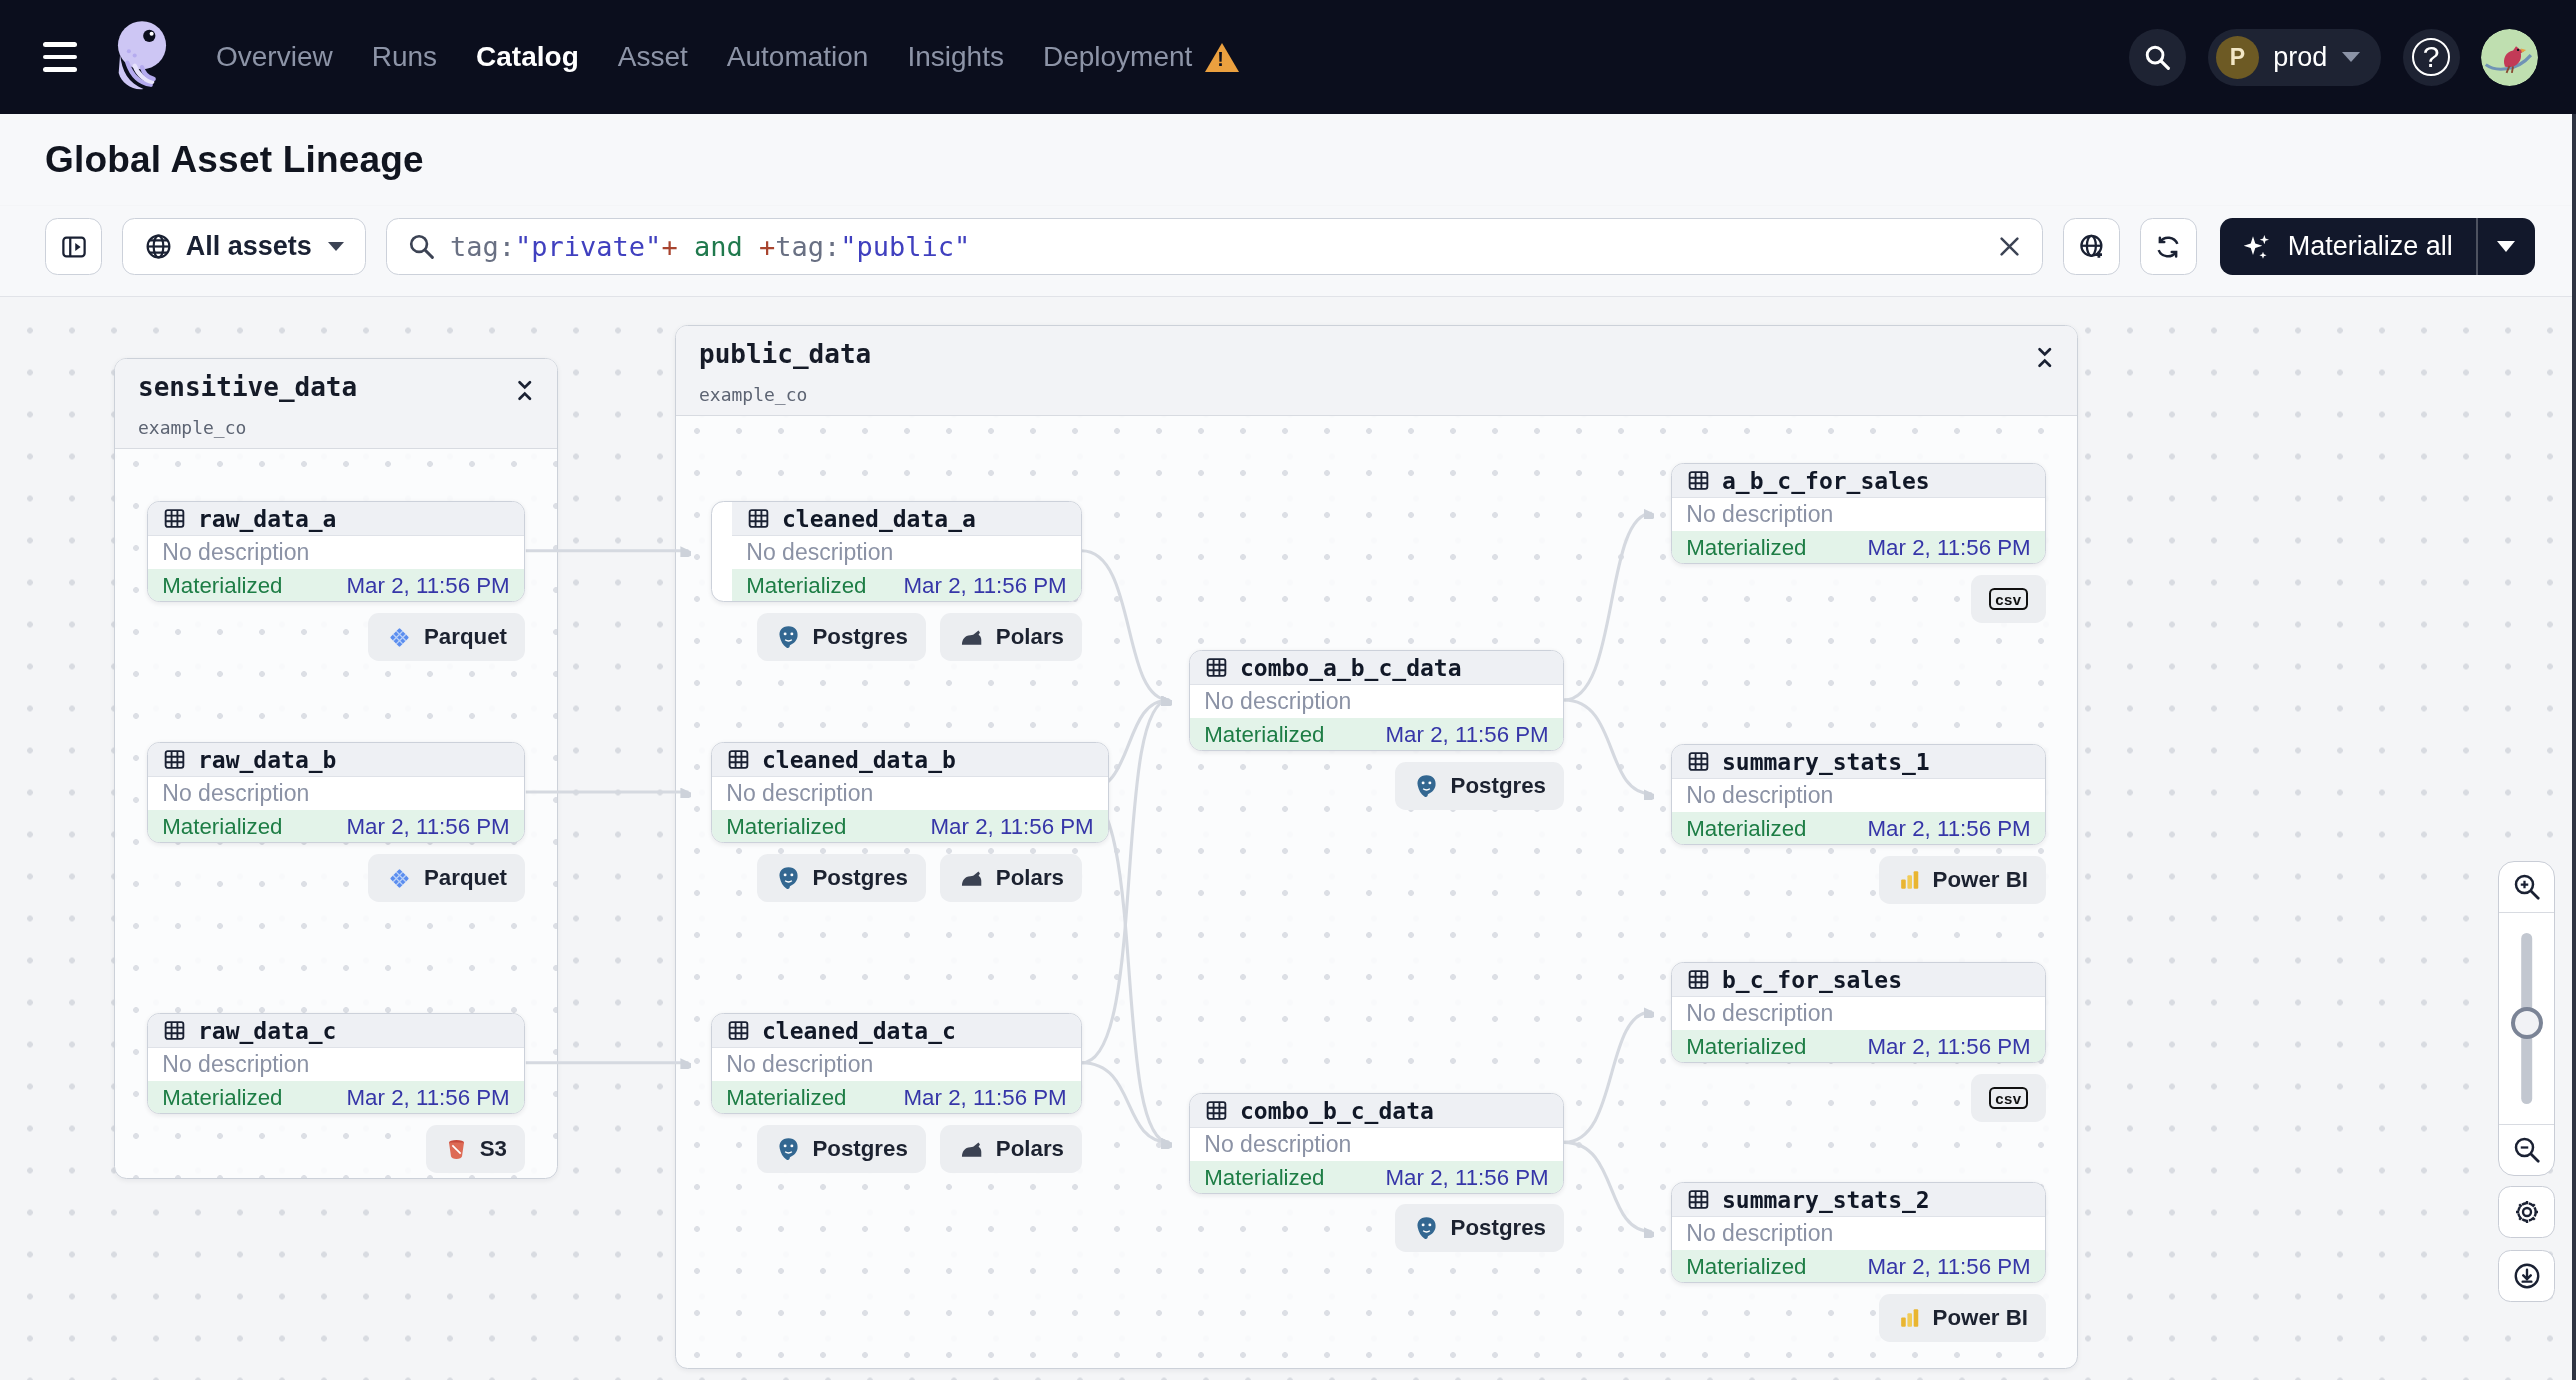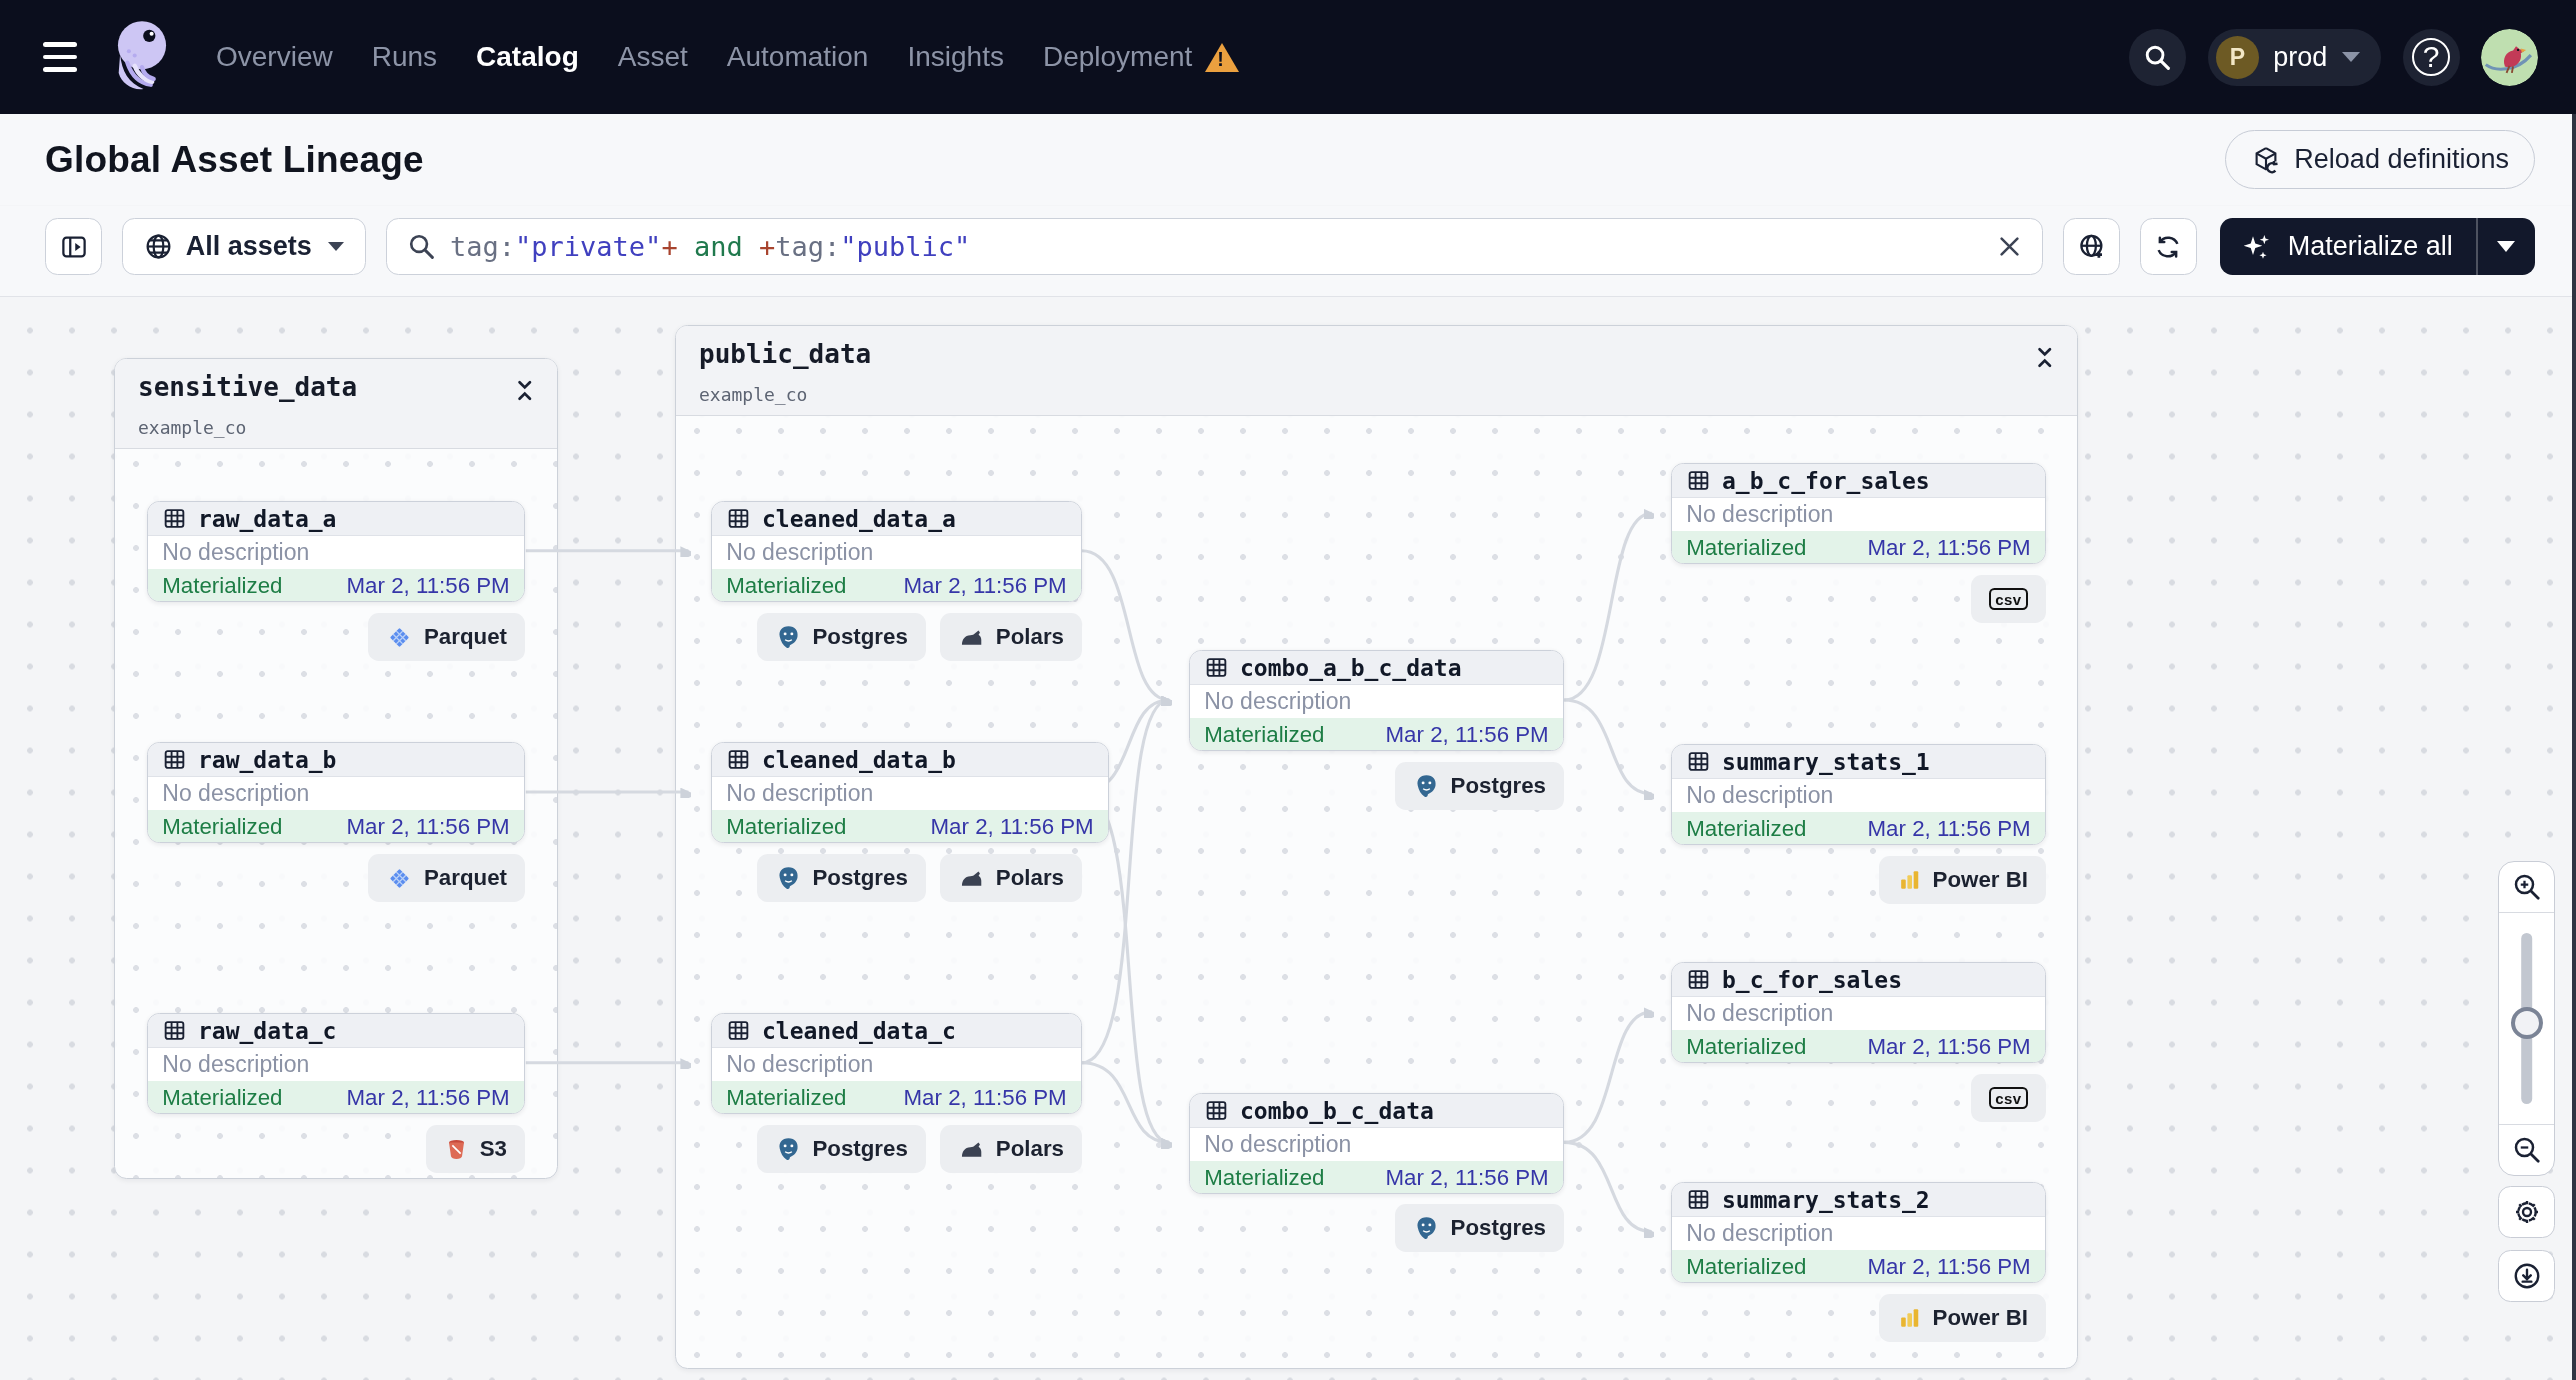--- a/index.html
+++ b/index.html
@@ -166,29 +166,20 @@
           <circle cx="31.2" cy="17.6" r="1" fill="#14181f"></circle>
           <path d="M33.5 16.5l4.5 1.2-3.6 2z" fill="#e8a23f"></path>
           <path d="M24 31l-2.5 6M27 31.5l-1 5.5" stroke="#8a4a32" stroke-width="1.6" fill="none"></path>
         </svg>
       </div>
     </div>
   </div>
 
   <div class="pagehead">
     <span class="page-title">Global Asset Lineage</span>
-    <button class="reload-btn">
-      <svg width="30" height="30" viewBox="0 0 24 24" fill="none" stroke="#1a2133" stroke-width="1.7">
-        <path d="M12 2.5l7.5 4.2v6.5M12 2.5L4.5 6.7v8.6l7.5 4.2 1.5-.8"></path>
-        <path d="M4.7 6.9L12 11l7.3-4.1M12 11v8.3"></path>
-        <path d="M19.5 20.5a3.6 3.6 0 1 1-.9-5.4" stroke-width="1.9"></path>
-        <path d="M18.2 12.8l.4 2.6 2.6-.4" stroke-width="1.9"></path>
-      </svg>
-      <span>Reload definitions</span>
-    </button>
   </div>
 
   <div class="toolbar">
     <div class="tb-btn">
       <svg width="30" height="30" viewBox="0 0 24 24">
         <rect x="3.5" y="4.5" width="17" height="15" rx="2.5" fill="none" stroke="#1a2133" stroke-width="1.8"></rect>
         <line x1="9" y1="4.5" x2="9" y2="19.5" stroke="#1a2133" stroke-width="1.8"></line>
         <path d="M13 8.8l4.3 3.2-4.3 3.2z" fill="#1a2133"></path>
       </svg>
     </div>
@@ -368,21 +359,21 @@
       <span class="badge">
         <svg width="25" height="25" viewBox="0 0 24 24">
             <ellipse cx="12" cy="5.2" rx="7.2" ry="2.4" fill="#c74a3c"></ellipse>
             <path d="M4.8 5.2h14.4l-1.9 13.2c-.2 1.4-2.6 2.6-5.3 2.6s-5.1-1.2-5.3-2.6z" fill="#dd6a55"></path>
             <path d="M8 8l8 8" stroke="#fff" stroke-width="1.6"></path>
           </svg>
         <span>S3</span>
       </span>
     </div>
 
-    <div class="node" style="left:711px; top:204px; width:371px;">
+    <div class="node" style="left:711px; top:204px; width:371px;padding-left:20px;">
       <div class="node-h">
         <svg width="25" height="25" viewBox="0 0 24 24" fill="none" stroke="#1a2133" stroke-width="1.8">
             <rect x="3.5" y="4" width="17" height="16" rx="2"></rect>
             <path d="M3.5 9.3h17M3.5 14.6h17M9.2 4v16M14.8 4v16"></path>
           </svg>
         <span class="node-name">cleaned_data_a</span>
       </div>
       <div class="node-b">No description</div>
       <div class="node-f">
           <span class="node-status">Materialized</span>

